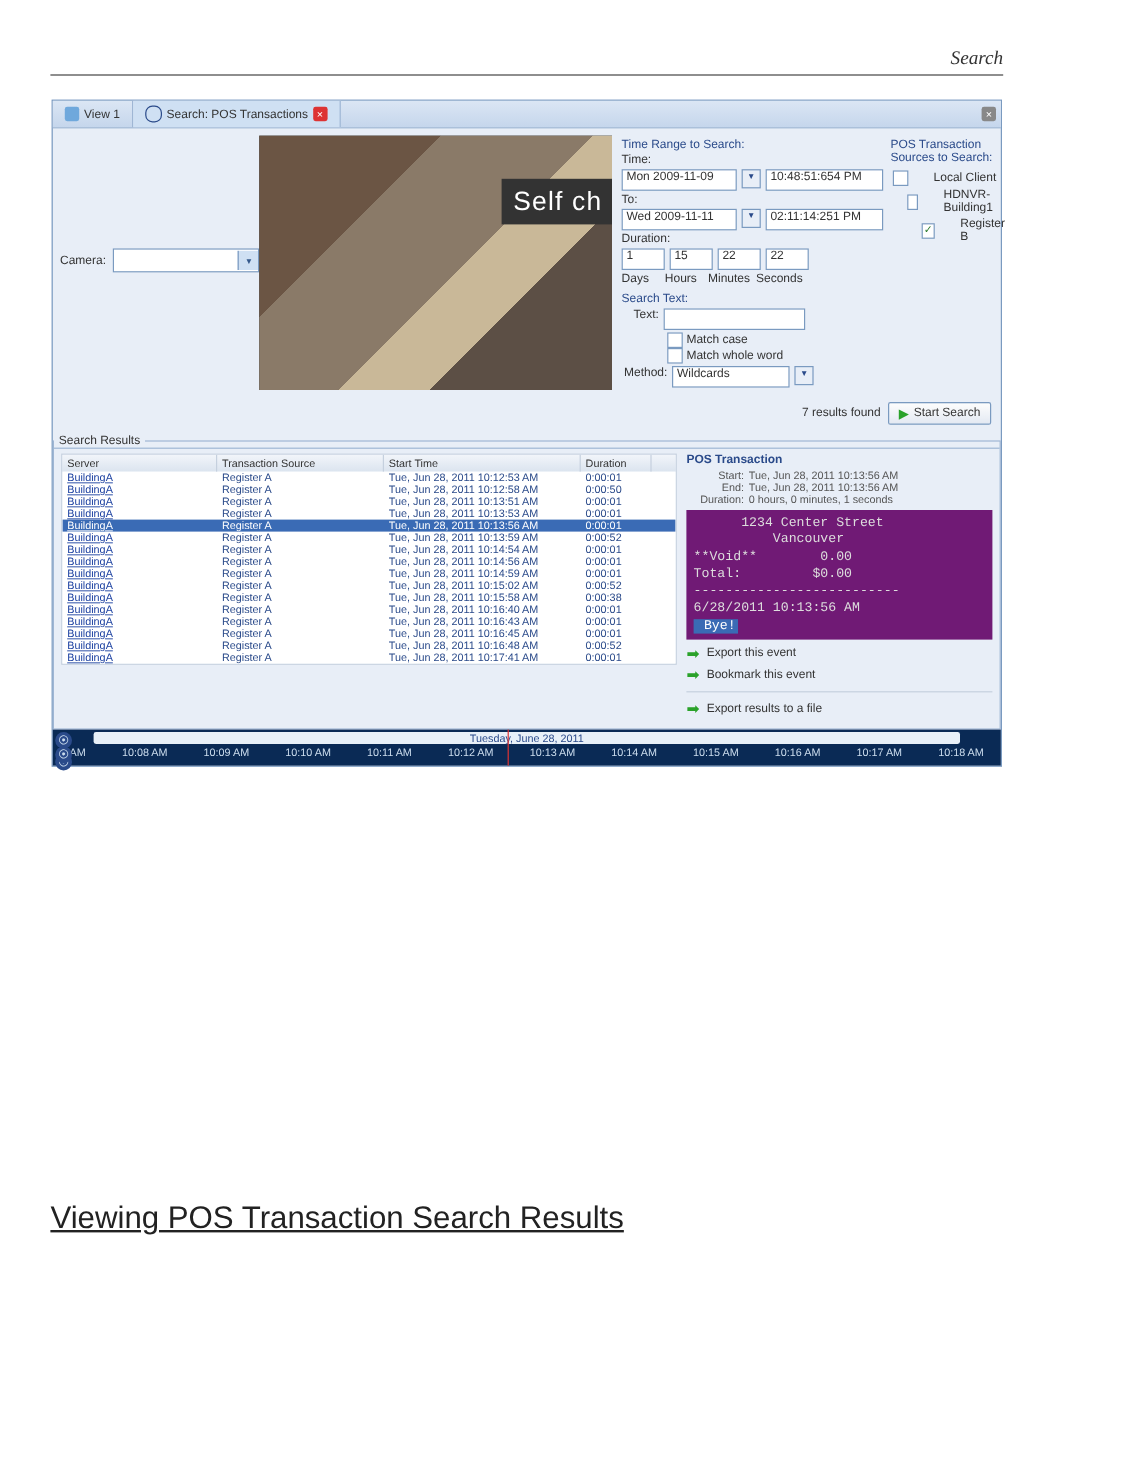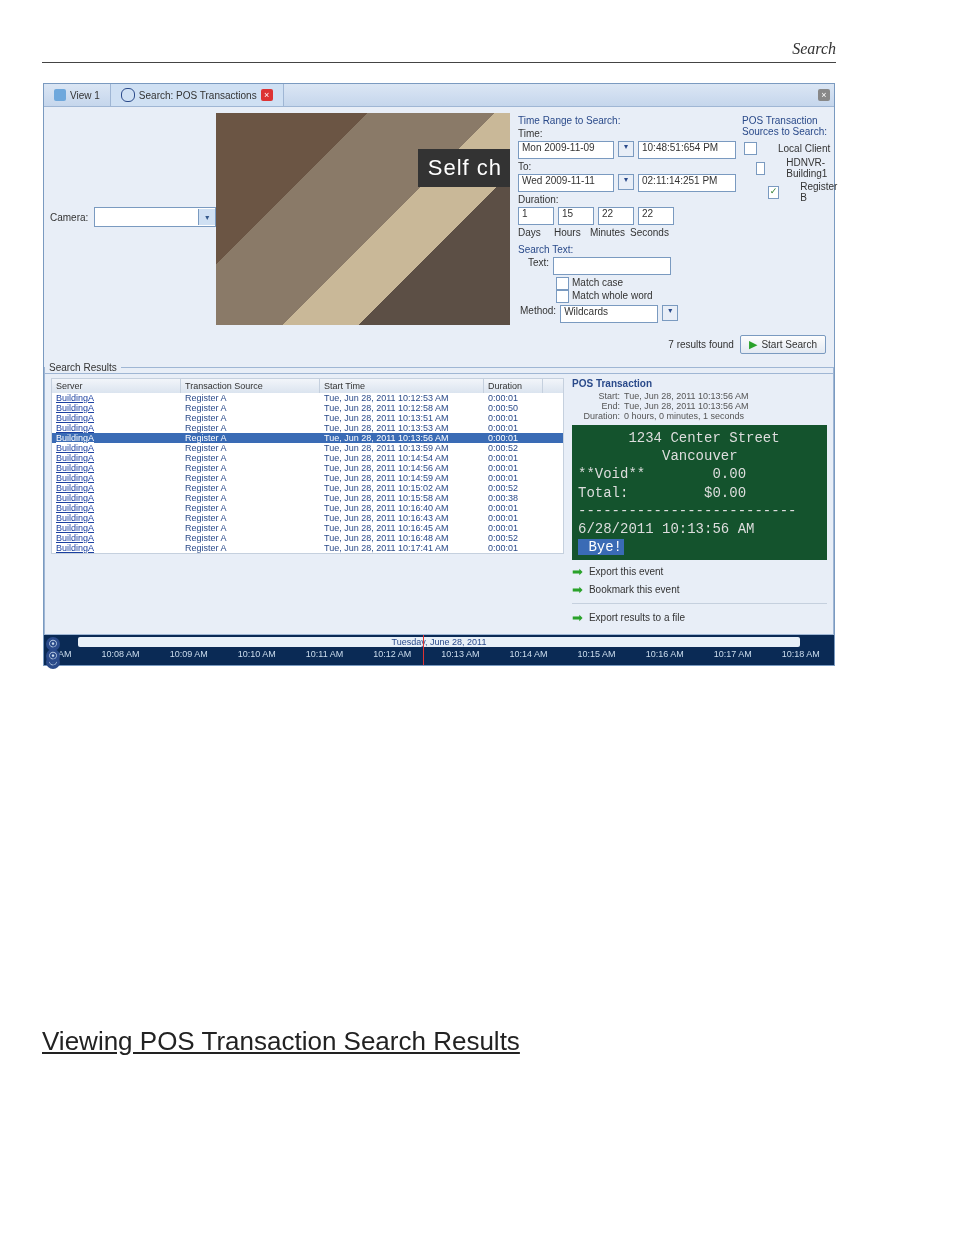--- a/index.html
+++ b/index.html
@@ -50,21 +50,21 @@
   .grid-body{max-height:160px;overflow:hidden;background:#fff}
   .grid-row{display:flex;font-size:9px;color:#2a4a8a}
   .grid-row div{padding:0 4px;border-right:1px solid transparent;white-space:nowrap;overflow:hidden}
   .grid-row.sel{background:#3a6bb5;color:#fff}
   .grid-row .col-srv{color:#1a3fa0;text-decoration:underline}
   .grid-row.sel .col-srv{color:#fff}
   .results-right{width:255px;font-size:10px;color:#333}
   .pt-title{color:#2a4a8a;font-weight:bold;margin-bottom:2px}
   .kv{display:flex;gap:4px;font-size:9px;color:#555}
   .kv .k{width:48px;text-align:right}
-  .receipt{background:#14532d;color:#ddd;font-family:"Courier New",monospace;font-size:14px;padding:4px 6px;margin:4px 0;line-height:1.3;white-space:pre}
+  .receipt{background:#701a75;color:#ddd;font-family:"Courier New",monospace;font-size:11px;padding:4px 6px;margin:4px 0;line-height:1.3;white-space:pre}
   .receipt .bye{background:#3a6bb5;color:#fff;padding:0 2px}
   .action{display:flex;align-items:center;gap:6px;margin:3px 0;font-size:10px;color:#333}
   .action .ga{color:#2aa22a;font-size:13px}
   hr.thin{border:none;border-top:1px solid #c5d0de;margin:6px 0}
   
   .timeline{background:#0a2a55;color:#cde;font-size:9px;padding:2px 4px 6px 4px;position:relative}
   .timeline .date{background:#e8f0f8;color:#2a4a8a;text-align:center;border-radius:2px;margin:0 30px 2px 30px}
   .ticks{display:flex;justify-content:space-between;margin:0 10px}
   .ticks span{color:#cde}
   .redline{position:absolute;top:0;bottom:0;left:48%;width:1px;background:#d33}

